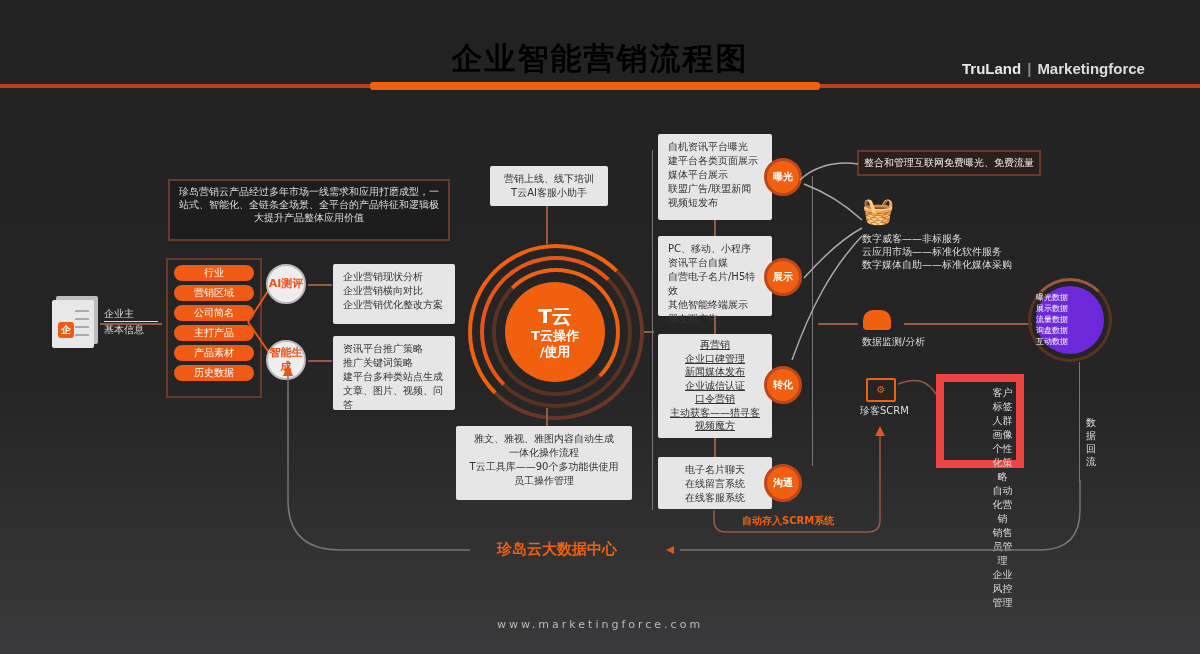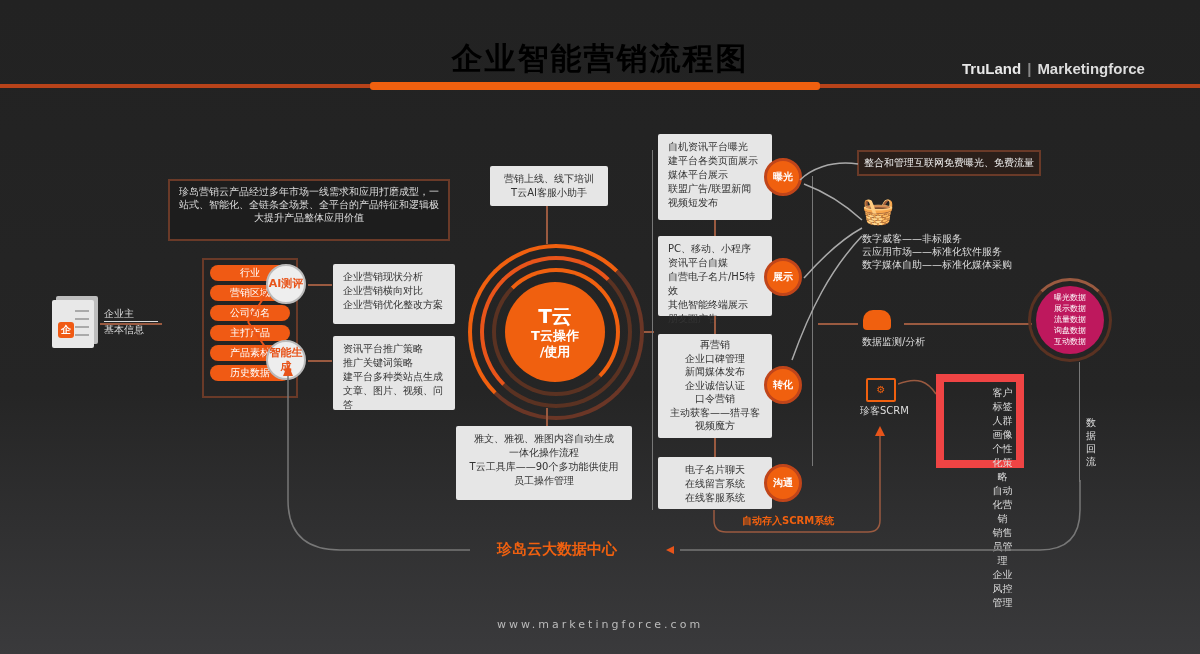--- a/index.html
+++ b/index.html
@@ -13,33 +13,33 @@
   .logo{left:962px;top:60px;font-size:15px;font-weight:bold;color:#ddd;font-family:"Liberation Sans",sans-serif;}
   .logo .sep{color:#888;margin:0 6px;}
   .logo .l1{color:#e8e8e8;}
   .intro{left:168px;top:179px;width:104px;height:50px;padding:4px 8px;border:2px solid #6a3a28;background:#1d1d1d;
      font-size:10px;line-height:13px;color:#ddd;text-align:center;width:262px;}
   .doc{left:52px;top:300px;width:42px;height:48px;background:#e8e8e8;border-radius:2px;box-shadow:4px -4px 0 #bdbdbd;}
   .doc .badge{position:absolute;left:6px;top:22px;width:16px;height:16px;border-radius:3px;background:#f05a14;color:#fff;font-size:10px;text-align:center;line-height:16px;font-weight:bold;}
   .doc .ln{position:absolute;right:5px;width:14px;height:2px;background:#aaa;}
   .doclabel{left:104px;top:306px;width:54px;font-size:10px;color:#ddd;line-height:15px;}
   .doclabel .u{border-bottom:1px solid #ddd;}
-  .tags{left:166px;top:258px;width:80px;height:130px;border:2px solid #6a3a28;padding:3px 6px;margin-left:36px;}
+  .tags{left:166px;top:258px;width:80px;height:130px;border:2px solid #6a3a28;padding:3px 6px;}
   .tag{height:16px;margin:2px 0 4px;background:#f05a14;border-radius:9px;color:#fff;font-size:10px;text-align:center;line-height:16px;}
   .circle-s{width:40px;height:40px;border-radius:50%;background:#eee;border:2px solid #bbb;color:#e8541a;font-size:11px;font-weight:bold;text-align:center;line-height:14px;display:flex;align-items:center;justify-content:center;box-sizing:border-box;}
   .box{background:#e6e6e6;color:#333;font-size:10px;line-height:14px;padding:6px 10px;border-radius:2px;box-sizing:border-box;}
   .ring{border-radius:50%;border:4px solid #5a3222;box-sizing:border-box;}
   .core{left:505px;top:282px;width:100px;height:100px;border-radius:50%;background:#f0600f;color:#fff;text-align:center;box-sizing:border-box;padding-top:22px;}
   .core .ico{font-size:20px;font-weight:bold;line-height:24px;}
   .core .lbl{font-size:13px;font-weight:bold;line-height:16px;}
   .stage{width:38px;height:38px;border-radius:50%;background:#f0600f;border:3px solid #c0451a;color:#fff;font-size:10px;font-weight:bold;text-align:center;line-height:32px;box-sizing:border-box;}
   .orange-txt{color:#f0600f;font-weight:bold;}
   .line{position:absolute;background:#9a5a40;}
   .gline{position:absolute;background:#777;}
-  .hub{left:1036px;top:286px;width:68px;height:68px;border-radius:50%;background:#be185d;color:#fff;font-size:8px;line-height:11px;text-align:center;padding-top:6px;box-sizing:border-box;}
+  .hub{left:1036px;top:286px;width:68px;height:68px;border-radius:50%;background:#6d28d9;color:#fff;font-size:8px;line-height:11px;padding-top:6px;box-sizing:border-box;}
   .vtext{left:1086px;top:416px;width:12px;font-size:10px;line-height:13px;color:#ddd;}
   .crmbox{left:936px;top:374px;width:88px;height:94px;border:8px solid #ef4444;font-size:10px;line-height:14px;color:#ddd;text-align:center;padding-top:4px;box-sizing:border-box;padding-left:45px;}
   .footer{left:0;width:1200px;top:618px;text-align:center;font-size:11px;letter-spacing:3px;color:#bbb;}
   .dc{left:497px;top:540px;font-size:15px;}
 </style>
 </head>
 <body>
 
 <div class="abs title">企业智能营销流程图</div>
 <div class="abs rule"></div>
@@ -131,21 +131,21 @@
 
 <div class="abs box" style="left:658px;top:236px;width:114px;height:80px;">
   <div>PC、移动、小程序</div>
   <div>资讯平台自媒</div>
   <div>自营电子名片/H5特效</div>
   <div>其他智能终端展示</div>
   <div>朋友圈广告</div>
 </div>
 <div class="abs stage" style="left:764px;top:258px;">展示</div>
 
-<div class="abs box" style="left:658px;top:334px;width:114px;height:104px;text-align:center;padding-top:4px;line-height:13.5px;">
+<div class="abs box" style="left:658px;top:334px;width:114px;height:104px;text-align:center;padding-top:4px;line-height:13.5px;text-decoration:underline;">
   <div>再营销</div>
   <div>企业口碑管理</div>
   <div>新闻媒体发布</div>
   <div>企业诚信认证</div>
   <div>口令营销</div>
   <div>主动获客——猎寻客</div>
   <div>视频魔方</div>
 </div>
 <div class="abs stage" style="left:764px;top:366px;">转化</div>
 

